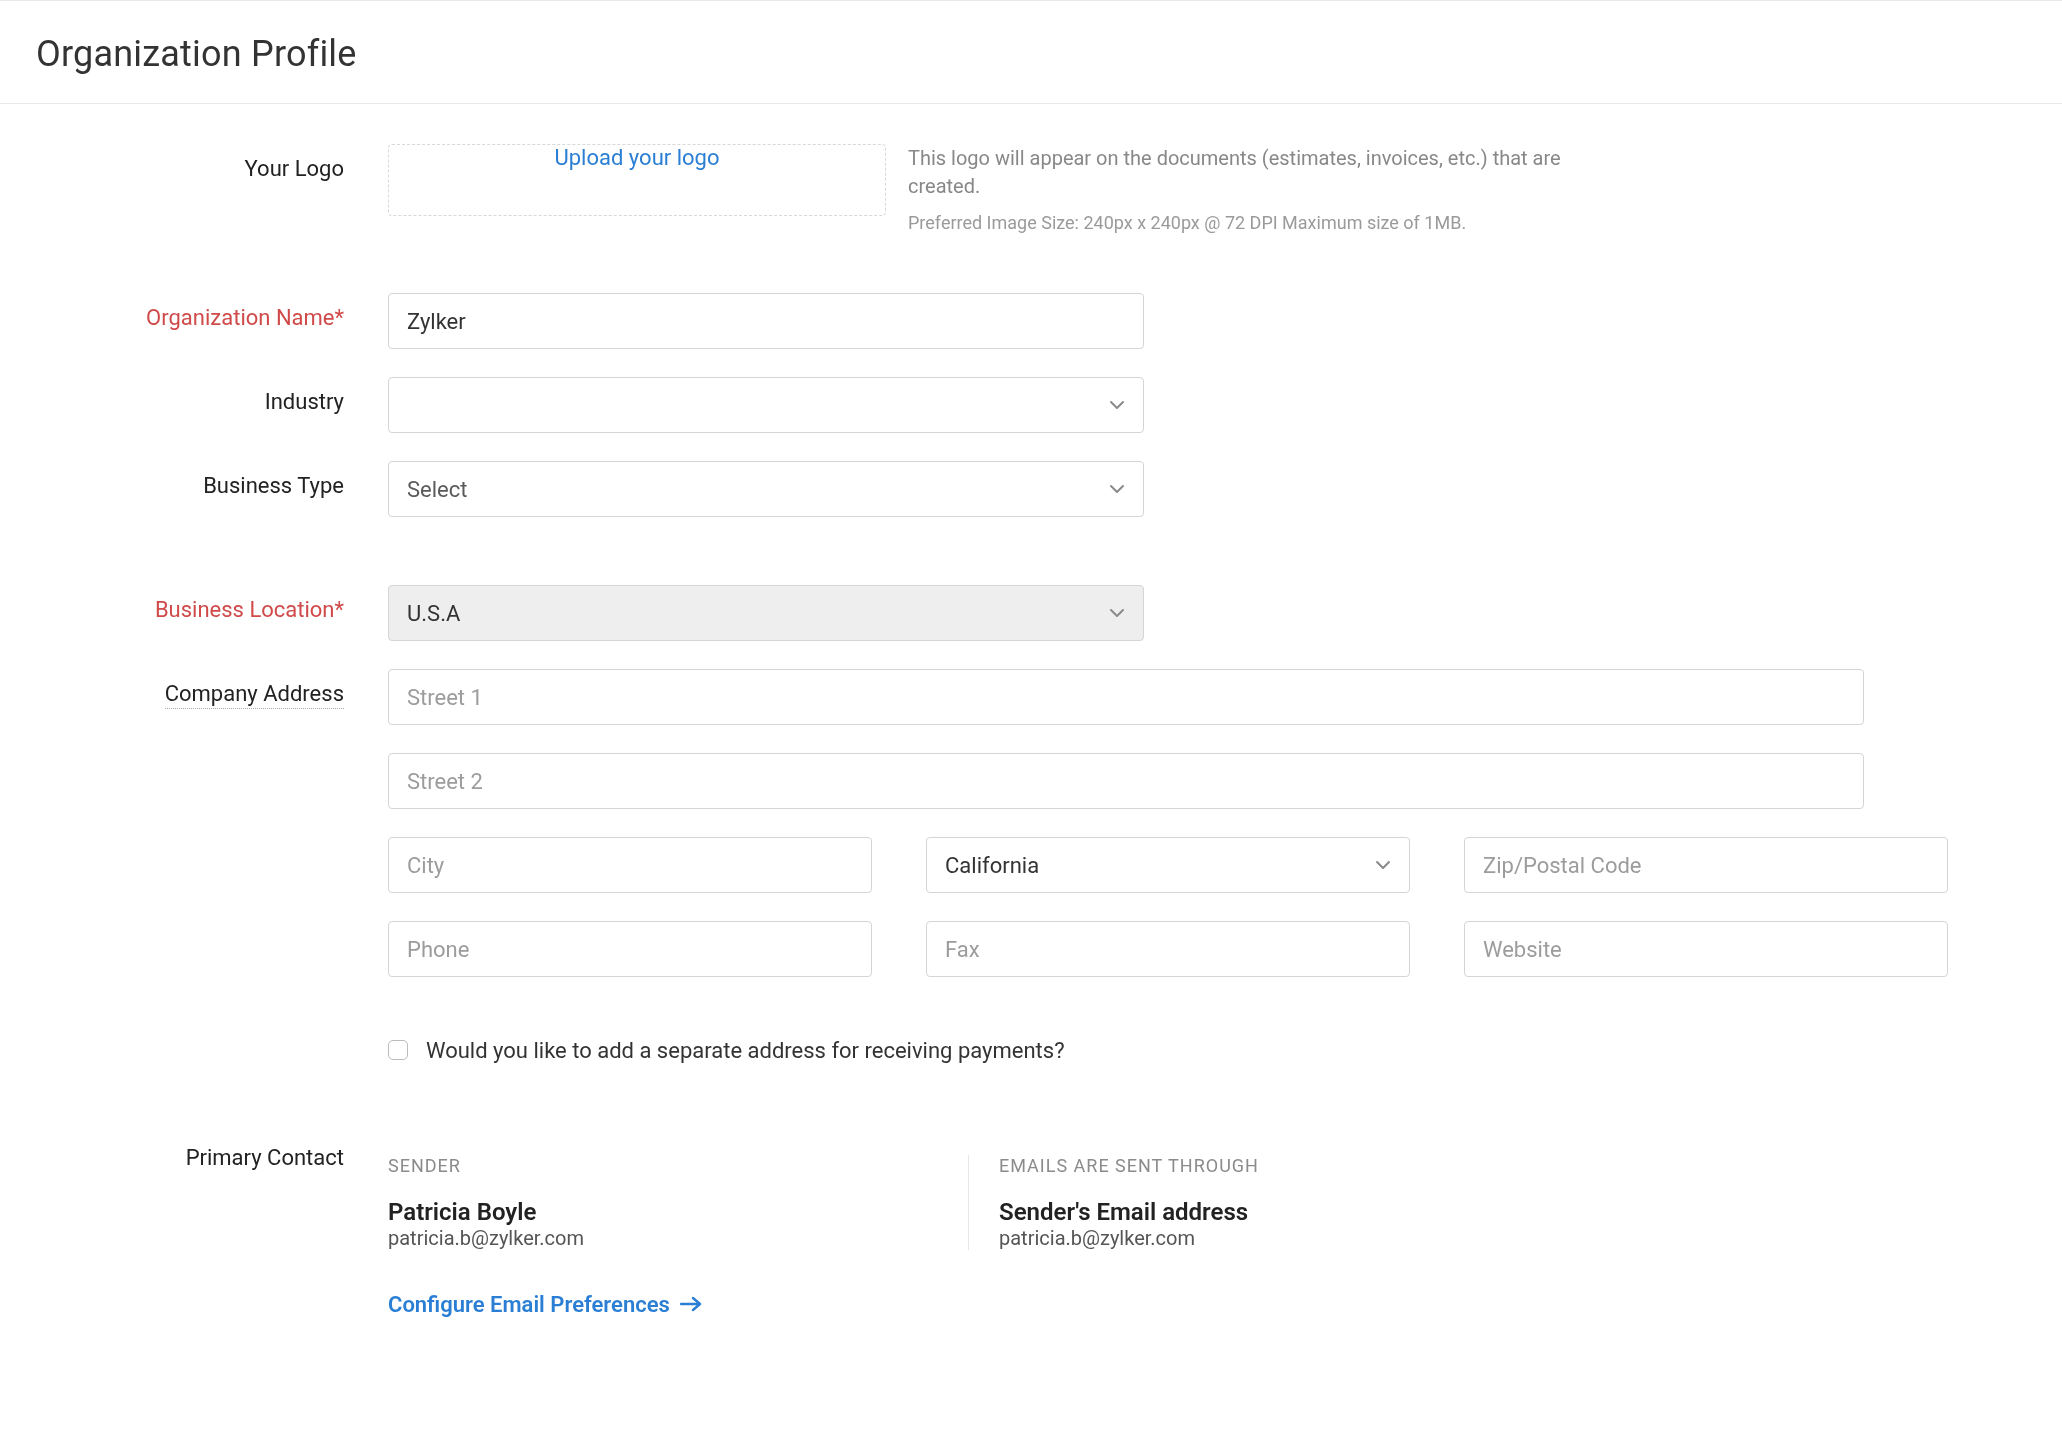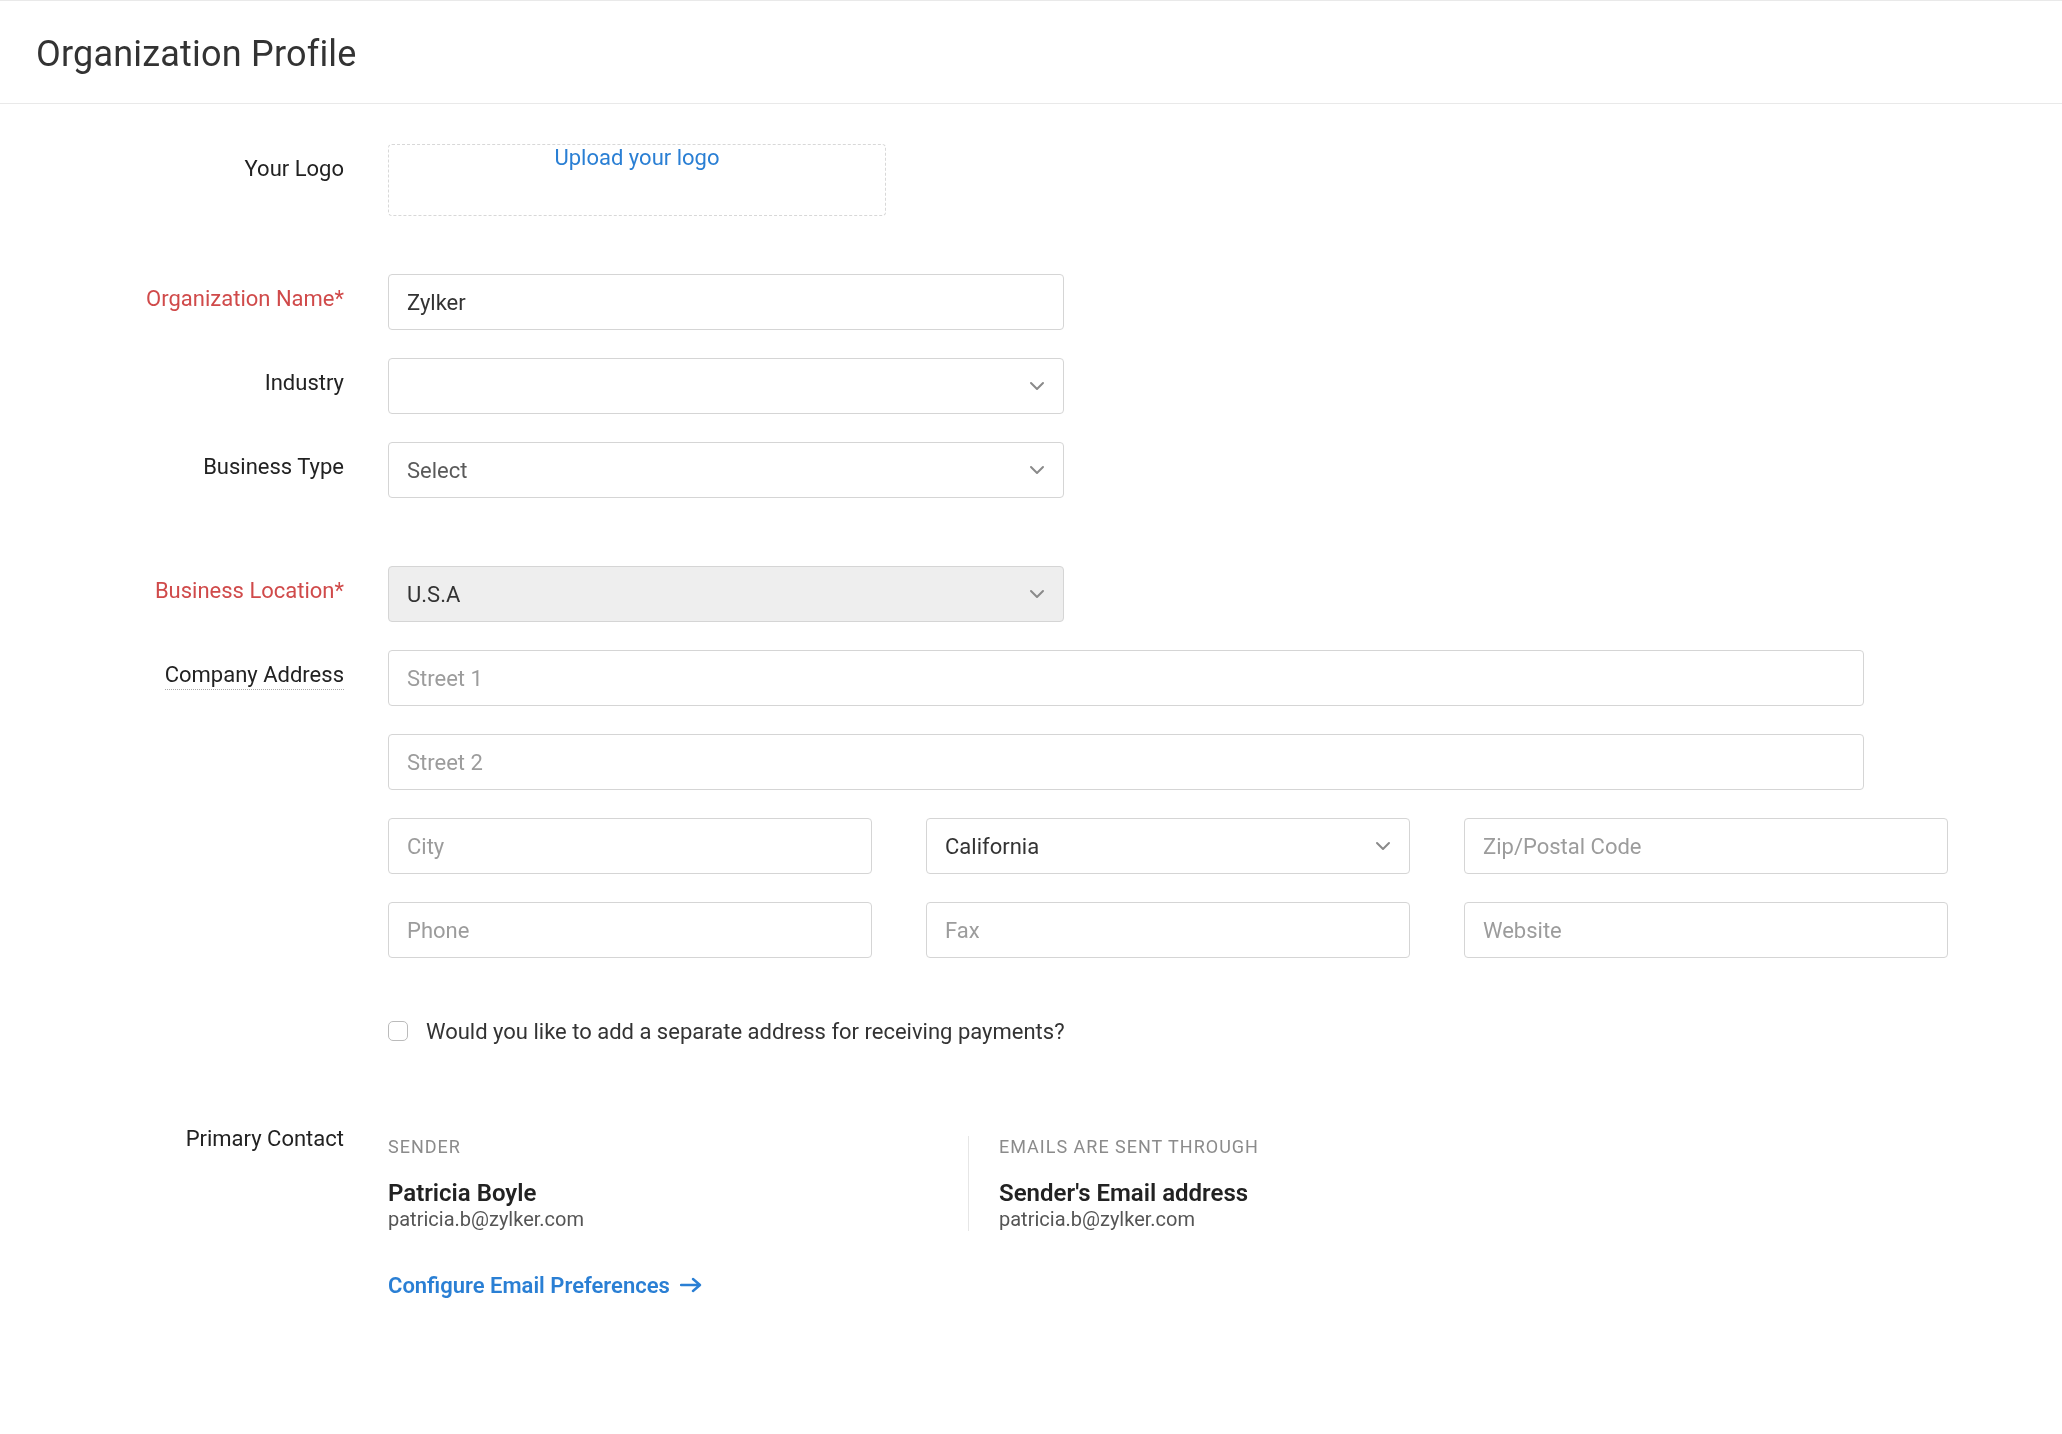--- a/index.html
+++ b/index.html
@@ -60,21 +60,21 @@
   .upload-link { color: #2a7fd4; font-size: 22px; }
   .logo-hint {
     margin-left: 22px;
     max-width: 720px;
     font-size: 20px;
     color: #888;
     line-height: 1.4;
   }
   .logo-hint .line2 { margin-top: 10px; font-size: 18px; color: #9a9a9a; }
   .text-input, .select-box {
-    width: 676px;
+    width: 756px;
     height: 56px;
     border: 1px solid #d5d5d5;
     border-radius: 4px;
     padding: 0 18px;
     font-size: 22px;
     color: #333;
     background: #fff;
     outline: none;
     font-family: inherit;
   }
@@ -157,20 +157,24 @@
     <h1 class="page-title">Organization Profile</h1>
   </div>
 
   <div class="form-area">
 
     <div class="row">
       <div class="label-col">Your Logo</div>
       <div class="field-col" style="display:flex; align-items:flex-start;">
         <div class="upload-box">
           <span class="upload-link">Upload your logo</span>
+        </div>
+        <div class="logo-hint">
+          <div>This logo will appear on the documents (estimates, invoices, etc.) that are created.</div>
+          <div class="line2">Preferred Image Size: 240px x 240px @ 72 DPI Maximum size of 1MB.</div>
         </div>
       </div>
     </div>
 
     <div style="height:30px;"></div>
 
     <div class="row">
       <div class="label-col req">Organization Name*</div>
       <div class="field-col">
         <input class="text-input" type="text" value="Zylker" style="">

